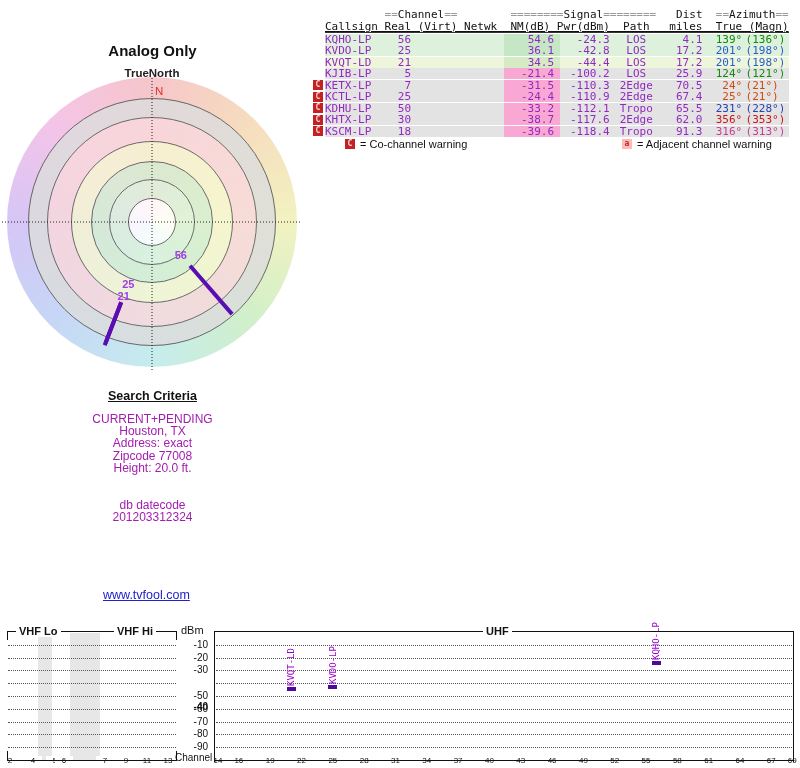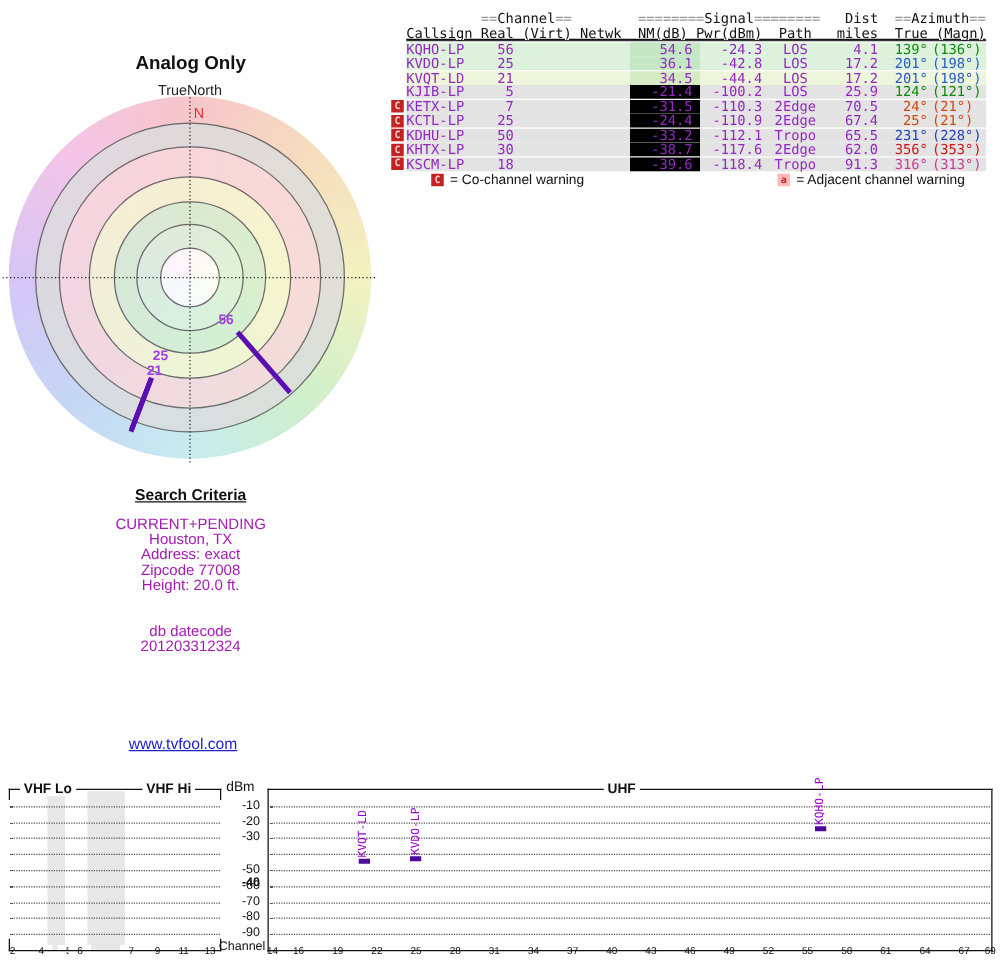--- a/index.html
+++ b/index.html
@@ -9,21 +9,21 @@
   .mono{font-family:"DejaVu Sans Mono",monospace;}
   .pre{white-space:pre;}
   
   .ring{position:absolute;border-radius:50%;box-sizing:border-box;}
   .ringline{border:1px solid #555;}
   .hue{background:conic-gradient(#f6c6ca 0deg,#f6ddbe 45deg,#f2f2c0 90deg,#d0efca 135deg,
        #c6ecee 180deg,#c6d6f6 225deg,#d6c6f6 270deg,#f4c4e8 315deg,#f6c6ca 360deg);}
   .wash{background:conic-gradient(#f6c6ca 0deg,#f6ddbe 45deg,#f2f2c0 90deg,#d0efca 135deg,
        #c6ecee 180deg,#c6d6f6 225deg,#d6c6f6 270deg,#f4c4e8 315deg,#f6c6ca 360deg);opacity:.16;}
   .polar-title{font-size:15px;font-weight:bold;text-align:center;}
-  .north-label{font-size:11.5px;text-align:center;color:#222;}
+  .north-label{font-size:11.5px;text-align:center;color:#222;font-weight:bold;}
   .n-marker{font-size:11.5px;color:#e03030;}
   
   .search-title{font-size:12.5px;font-weight:bold;text-decoration:underline;text-align:center;}
   .search-lines{font-size:12px;line-height:12.2px;text-align:center;color:#a21caf;}
   .tv-link{font-size:12.5px;color:#2121cc;text-decoration:underline;cursor:pointer;}
   
   .ttable{font-size:11px;line-height:11.5px;color:#111;}
   .seg-eq{color:#999;}
   .thead2{text-decoration:underline;border-bottom:1px solid #333;color:#111;}
   .trow{position:absolute;left:0;width:70ch;height:11px;color:#9329c0;}
@@ -31,21 +31,21 @@
   .c-callsign{left:0;width:9ch;text-align:left;}
   .c-real{left:9ch;width:4ch;text-align:right;}
   .c-nm{left:27ch;width:7.6ch;text-align:right;padding-right:.9ch;}
   .c-pwr{left:35ch;width:8ch;text-align:right;}
   .c-path{left:44ch;width:6ch;text-align:center;}
   .c-miles{left:51ch;width:6ch;text-align:right;}
   .c-true{left:58ch;width:5ch;text-align:right;}
   .c-magn{left:63.5ch;width:6.5ch;}
   .r-green{background:#ddf1dd;} .r-green .c-nm{background:#c5e7c5;}
   .r-yellow{background:#edf6db;} .r-yellow .c-nm{background:#d5ebc3;}
-  .r-gray{background:#e3e3e3;} .r-gray .c-nm{background:#000000;}
+  .r-gray{background:#e3e3e3;} .r-gray .c-nm{background:#f9a8d4;}
   .cmark{position:absolute;width:10px;height:10px;background:#c32222;color:#ffd2d2;
          font-family:"DejaVu Sans Mono",monospace;font-size:8px;line-height:10px;
          text-align:center;font-weight:bold;}
   .amark{background:#ffb9b9;color:#c32222;}
   .legend-text{font-size:11px;color:#111;}
   
   .hline{position:absolute;height:1px;background:#111;}
   .vline{position:absolute;width:1px;background:#111;}
   .gridline{position:absolute;height:0;border-top:1px dotted #555;}
   .band{position:absolute;background:#e7e7e7;}

